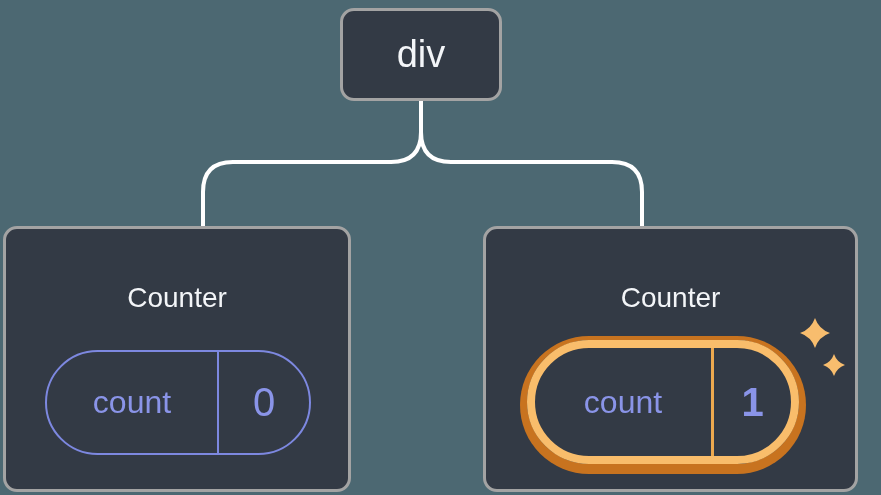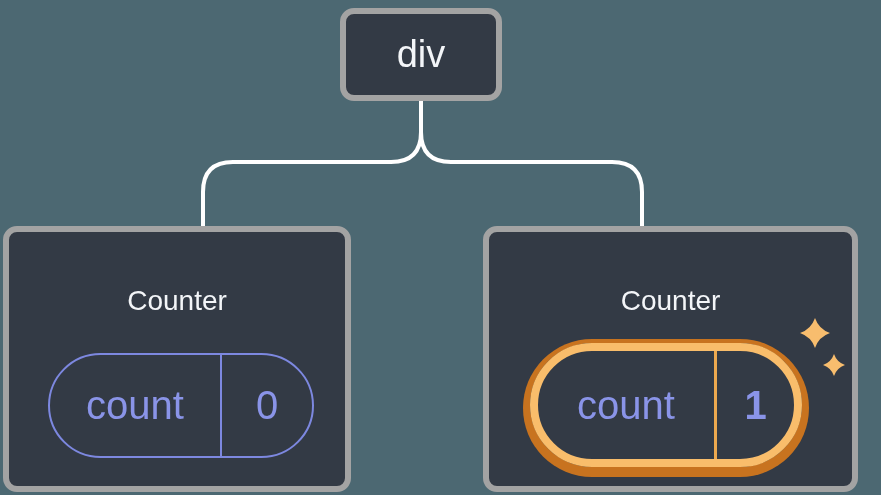--- a/index.html
+++ b/index.html
@@ -19,21 +19,21 @@
     position: absolute;
     left: 0;
     top: 0;
     width: 881px;
     height: 495px;
     pointer-events: none;
   }
   .node {
     position: absolute;
     background: #333a45;
-    border: 6px solid #a3a3a3;
+    border: 3px solid #a3a3a3;
     border-radius: 14px;
     box-sizing: border-box;
   }
   .node.root {
     left: 340px;
     top: 8px;
     width: 162px;
     height: 93px;
     display: flex;
     align-items: center;
@@ -88,21 +88,21 @@
     width: 272px;
     height: 124px;
     border: 8px solid #f9bd6b;
     box-shadow: 0 3px 0 7px #c8731f;
   }
   .pill-key {
     display: flex;
     align-items: center;
     justify-content: center;
     color: #8a94e8;
-    font-size: 40px;
+    font-size: 32px;
     font-weight: 400;
   }
   .pill.plain .pill-key {
     width: 170px;
     border-right: 2.5px solid #7d88e0;
   }
   .pill.highlighted .pill-key {
     width: 176px;
     border-right: 3px solid #eda94f;
   }

